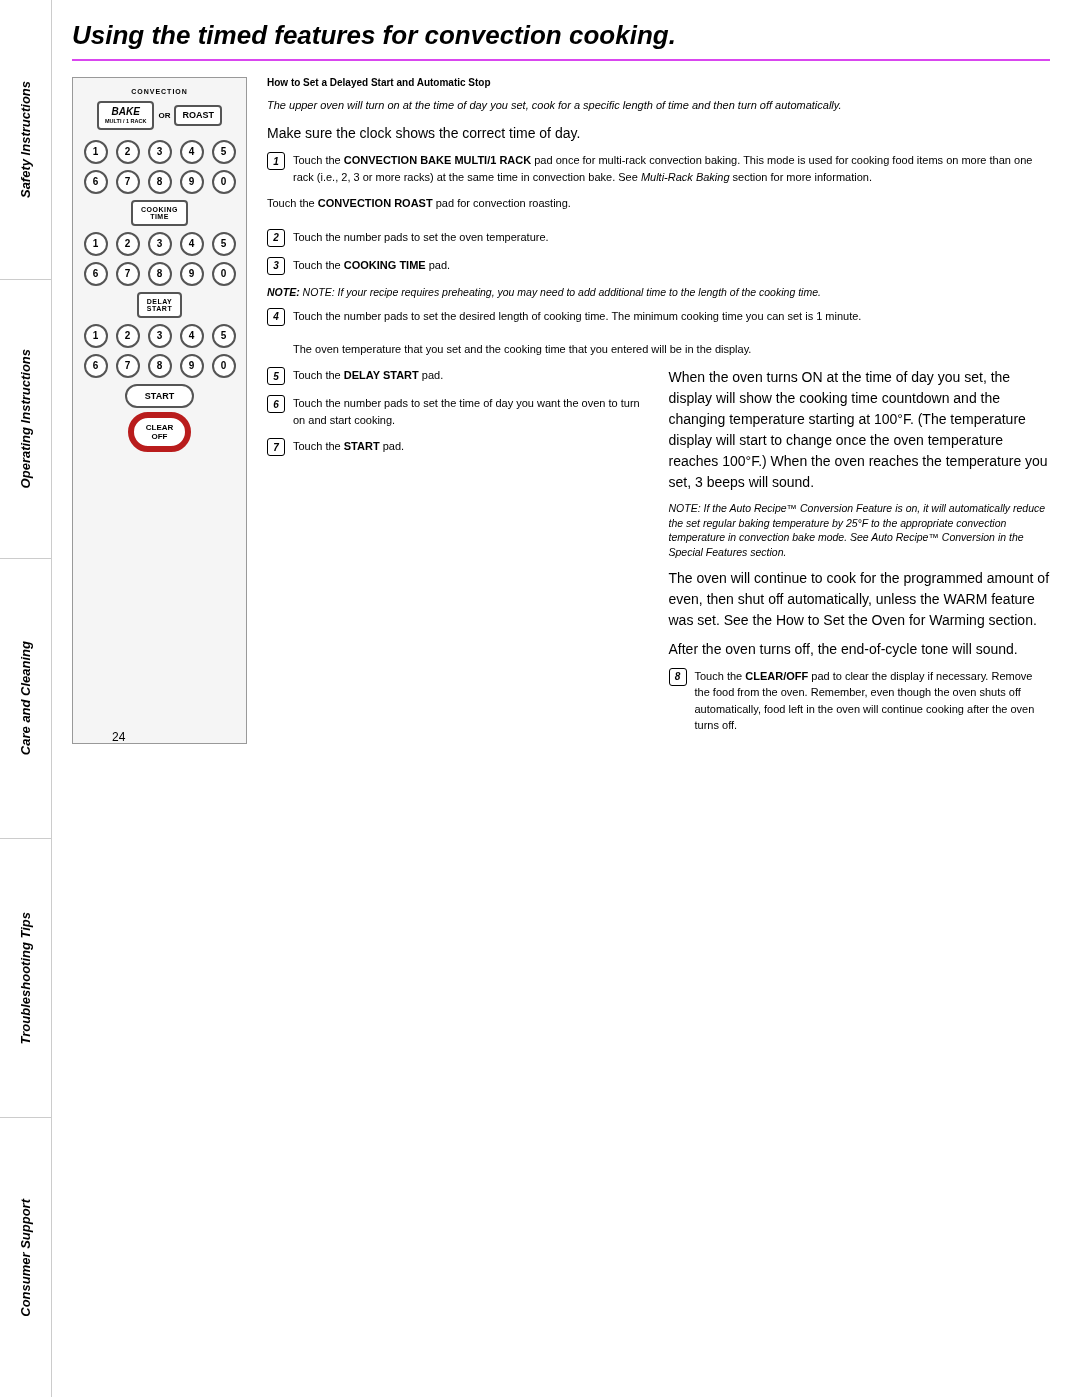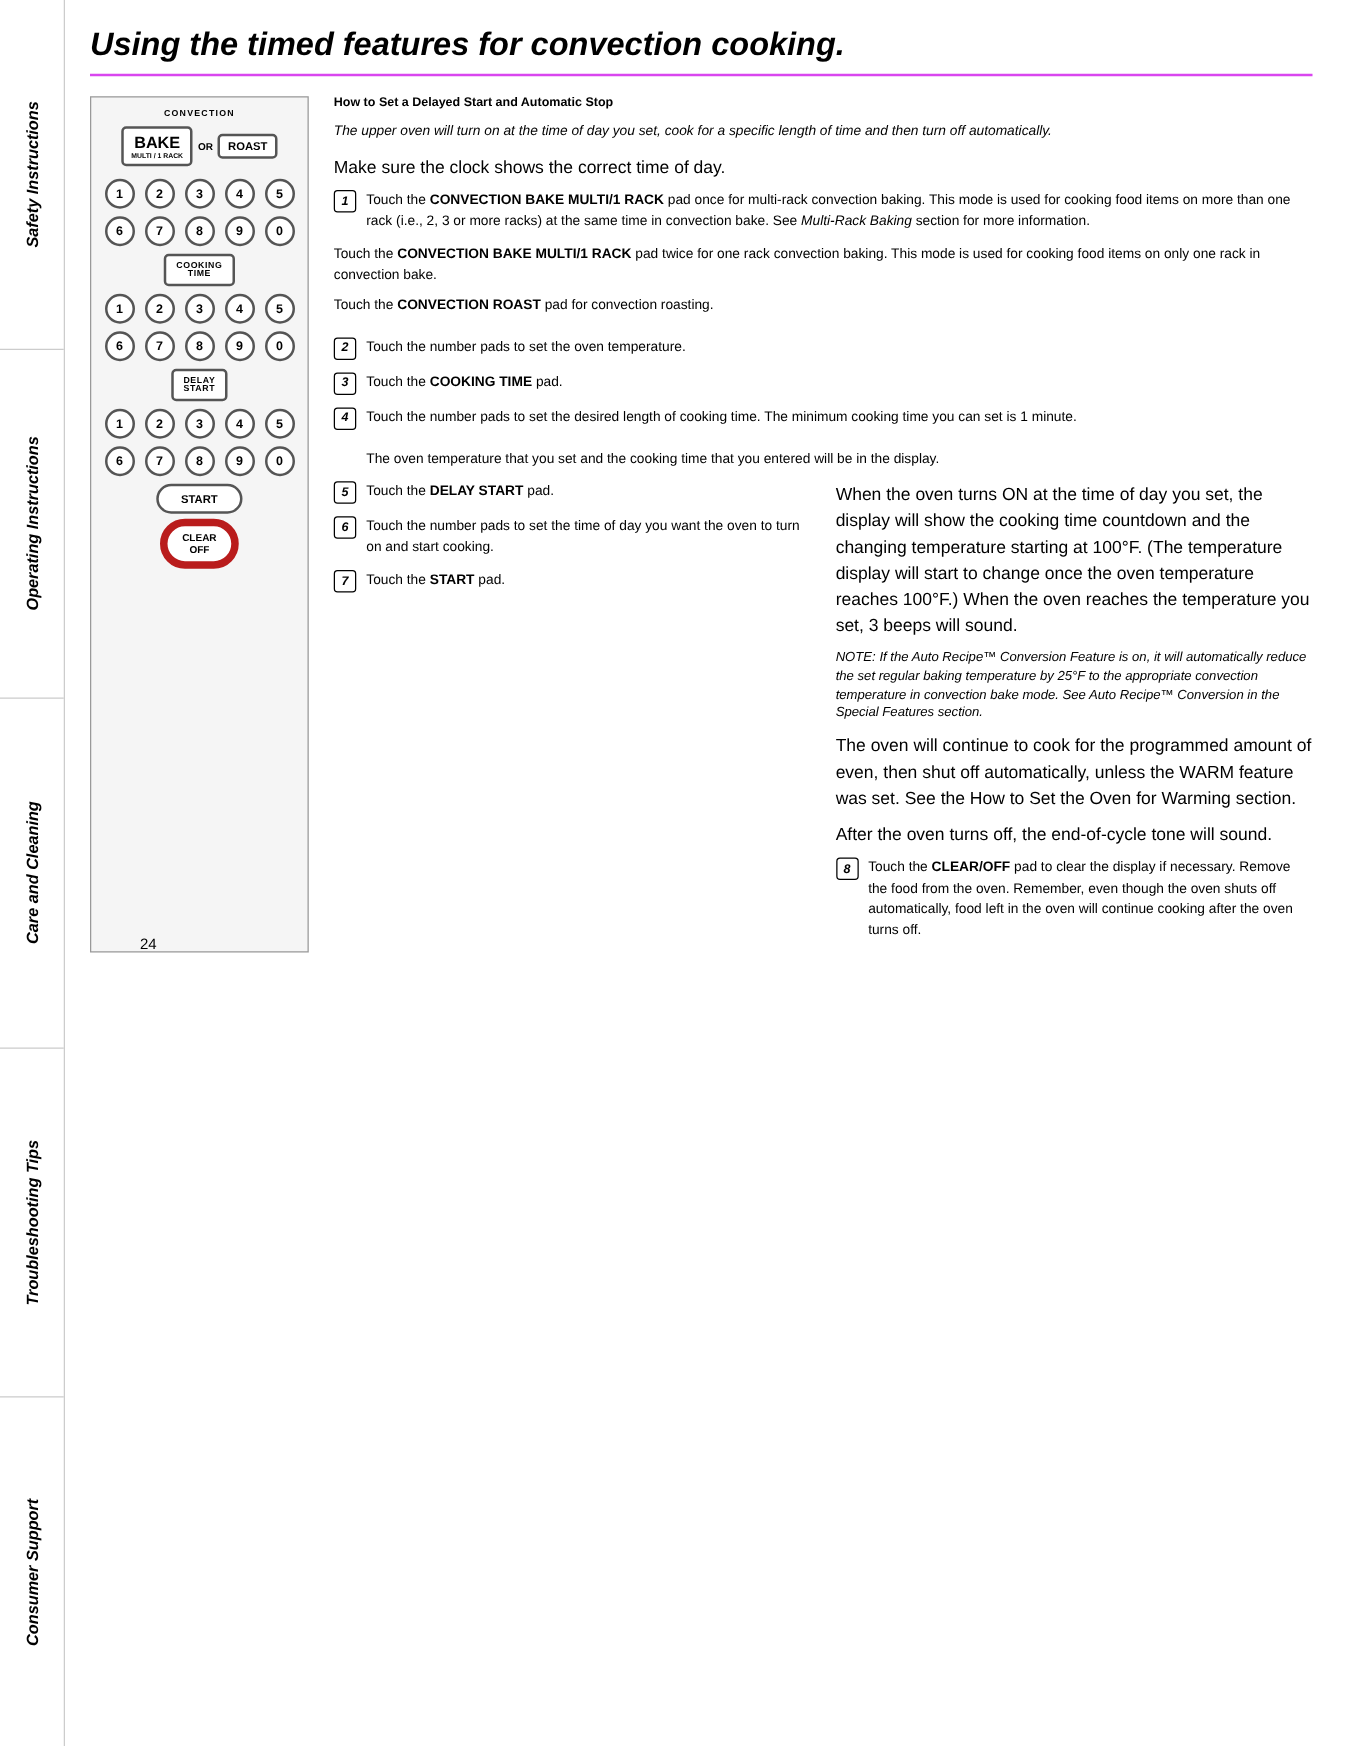--- a/index.html
+++ b/index.html
@@ -285,21 +285,21 @@
 <div class="main-content">
   <h1 class="page-title">Using the timed features for convection cooking.</h1>
 
   <div class="content-area">
 
     <div class="oven-panel">
       <div class="convection-label">CONVECTION</div>
 
       <div class="bake-roast-row">
         <div class="oven-btn">
-          <div style="font-size:13px;font-weight:bold;">BAKE</div>
+          <div style="font-size:10px;font-weight:bold;font-style:italic;">BAKE</div>
           <div style="font-size:5.5px;">MULTI / 1 RACK</div>
         </div>
         <span class="or-text">OR</span>
         <div class="oven-btn">
           <div style="font-size:9px;font-weight:bold;">ROAST</div>
         </div>
       </div>
 
       <div class="num-pad">
         <div class="num-key">1</div>
@@ -373,23 +373,20 @@
 
       <div class="step-item">
         <div class="step-num">
             <em>1</em>
           </div>
         <div class="step-text">
           Touch the <strong>CONVECTION BAKE MULTI/1 RACK</strong> pad once for multi-rack convection baking. This mode is used for cooking food items on more than one rack (i.e., 2, 3 or more racks) at the same time in convection bake. See <em>Multi-Rack Baking</em> section for more information.
         </div>
       </div>
 
-      <div class="step-text" style="margin-bottom:8px;font-size:11px;line-height:1.5;">
-        Touch the <strong>CONVECTION BAKE MULTI/1 RACK</strong> pad twice for one rack convection baking. This mode is used for cooking food items on only one rack in convection bake.
-      </div>
 
       <div class="step-text" style="margin-bottom:17px;font-size:11px;line-height:1.5;">
         Touch the <strong>CONVECTION ROAST</strong> pad for convection roasting.
       </div>
 
       <div class="step-item">
         <div class="step-num">
             <em>2</em>
           </div>
         <div class="step-text">Touch the number pads to set the oven temperature.</div>
@@ -397,20 +394,23 @@
 
       <div class="step-item">
         <div class="step-num">
             <em>3</em>
           </div>
         <div class="step-text">
           Touch the <strong>COOKING TIME</strong> pad.
         </div>
       </div>
 
+      <p class="note-italic">
+        <strong>NOTE:</strong> <em>NOTE: If your recipe requires preheating, you may need to add additional time to the length of the cooking time.</em>
+      </p>
 
       <div class="step-item">
         <div class="step-num">
             <em>4</em>
           </div>
         <div class="step-text">
           <span>Touch the number pads to set the desired length of cooking time. The minimum cooking time you can set is 1 minute.</span>
           <br><br>
           <span>The oven temperature that you set and the cooking time that you entered will be in the display.</span>
         </div>

